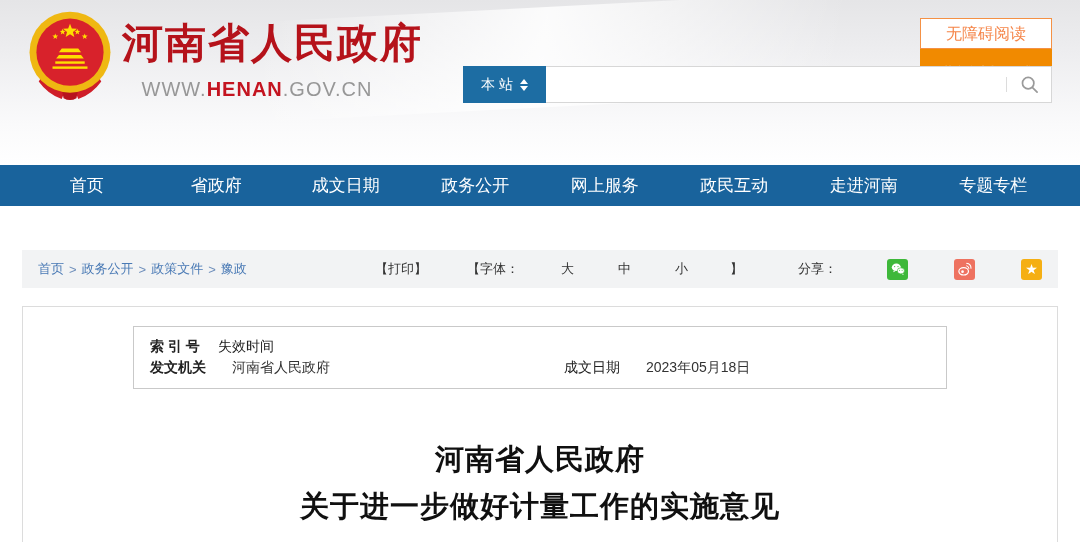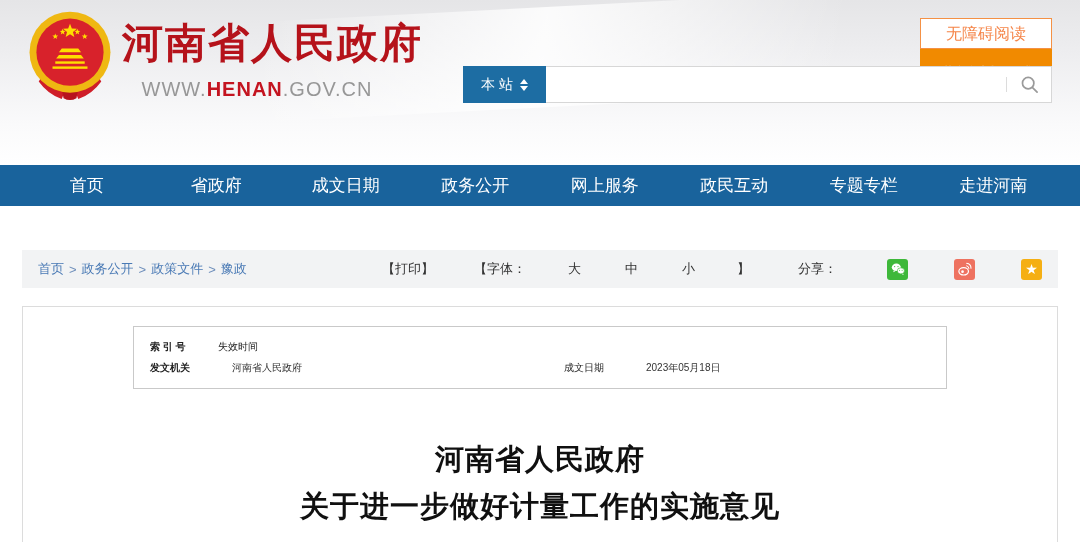--- a/index.html
+++ b/index.html
@@ -44,30 +44,30 @@
 
   
   .breadcrumb-bar { margin:44px 22px 0; height:38px; background:#f2f3f4; display:flex;
     justify-content:space-between; align-items:center; padding:0 16px; font-size:13px; }
   .breadcrumb { color:#4a7ab5; display:flex; align-items:center; gap:5px; }
   .breadcrumb a { color:#4a7ab5; text-decoration:none; cursor:pointer; }
   .crumb-sep { color:#6f8fbb; }
   .page-tools { display:flex; align-items:center; color:#333;gap:40px; }
   .page-tools .tool { cursor:pointer; }
   .font-size-opt { cursor:pointer; margin:0 2px; }
-  .share-label { margin-left:8px; margin-right:4px;text-align:right; }
+  .share-label { margin-left:15px; margin-right:4px;text-align:right; }
   .share-icon { width:21px; height:21px; border-radius:3px; margin-left:6px; display:flex;
     align-items:center; justify-content:center; cursor:pointer; }
   .icon-wechat { background:#3eb83a; }
   .icon-weibo { background:#ee7260; }
   .icon-fav { background:#f5af13; color:#fff; font-size:14px; line-height:1; }
 
   
   .main-panel { margin:18px 22px 0; border:1px solid #dcdcdc; background:#fff; height:420px; }
-  .doc-info { width:814px; margin:19px auto 0; border:1px solid #c9c9c9; padding:9px 0 10px; font-size:10px; color:#333; }
+  .doc-info { width:814px; margin:19px auto 0; border:1px solid #c9c9c9; padding:9px 0 10px; font-size:14px; color:#333; }
   .info-row { display:flex; line-height:21px; }
   .lbl { font-weight:bold; color:#222; width:68px; margin-left:16px; white-space:pre; flex:none; }
   .val-left { width:332px; margin-left:14px; flex:none; }
   .val-span { flex:1; margin-left:14px; }
   .lbl-right { font-weight:normal; color:#222; width:68px; flex:none; white-space:pre; }
   .val-right { margin-left:14px; }
 
   .article-title { margin-top:47px; text-align:center; color:#101010;
     font-family:"Liberation Serif","DejaVu Serif",serif; font-weight:bold;
     font-size:29px; line-height:47px; letter-spacing:1px; }
@@ -126,22 +126,22 @@
 </div>
 
 <div class="nav">
   <div class="nav-inner">
     <a class="nav-item">首页</a>
     <a class="nav-item">省政府</a>
     <a class="nav-item">成文日期</a>
     <a class="nav-item">政务公开</a>
     <a class="nav-item">网上服务</a>
     <a class="nav-item">政民互动</a>
+    <a class="nav-item">走进河南</a>
     <a class="nav-item">专题专栏</a>
-    <a class="nav-item">走进河南</a>
   </div>
 </div>
 
 <div class="breadcrumb-bar">
   <div class="breadcrumb">
     <a>首页</a>
     <span class="crumb-sep">&gt;</span>
     <a>政务公开</a>
     <span class="crumb-sep">&gt;</span>
     <a>政策文件</a>

